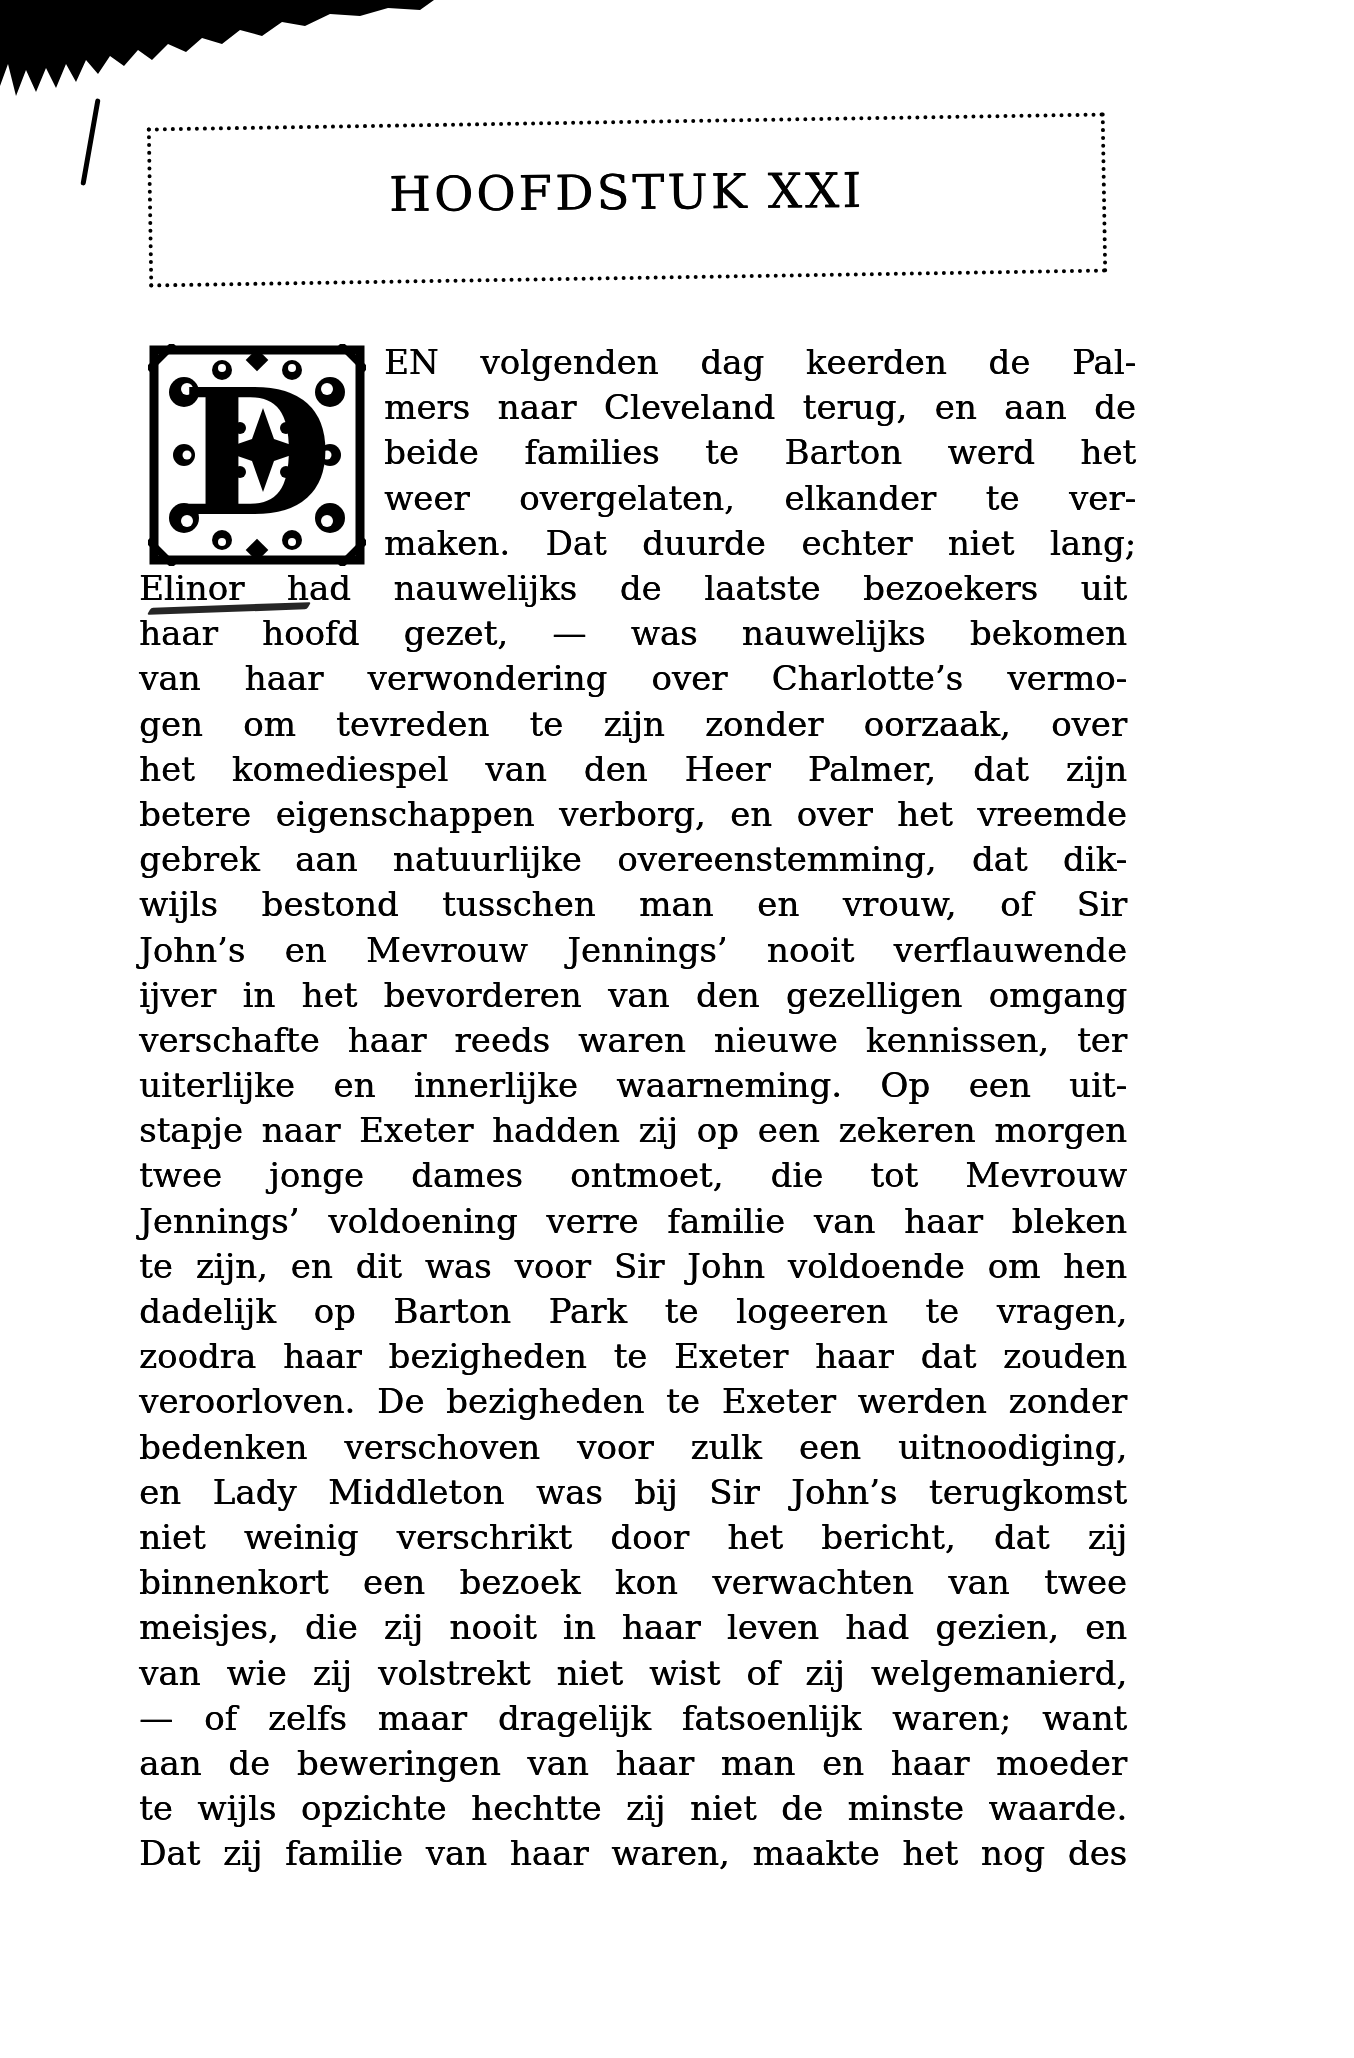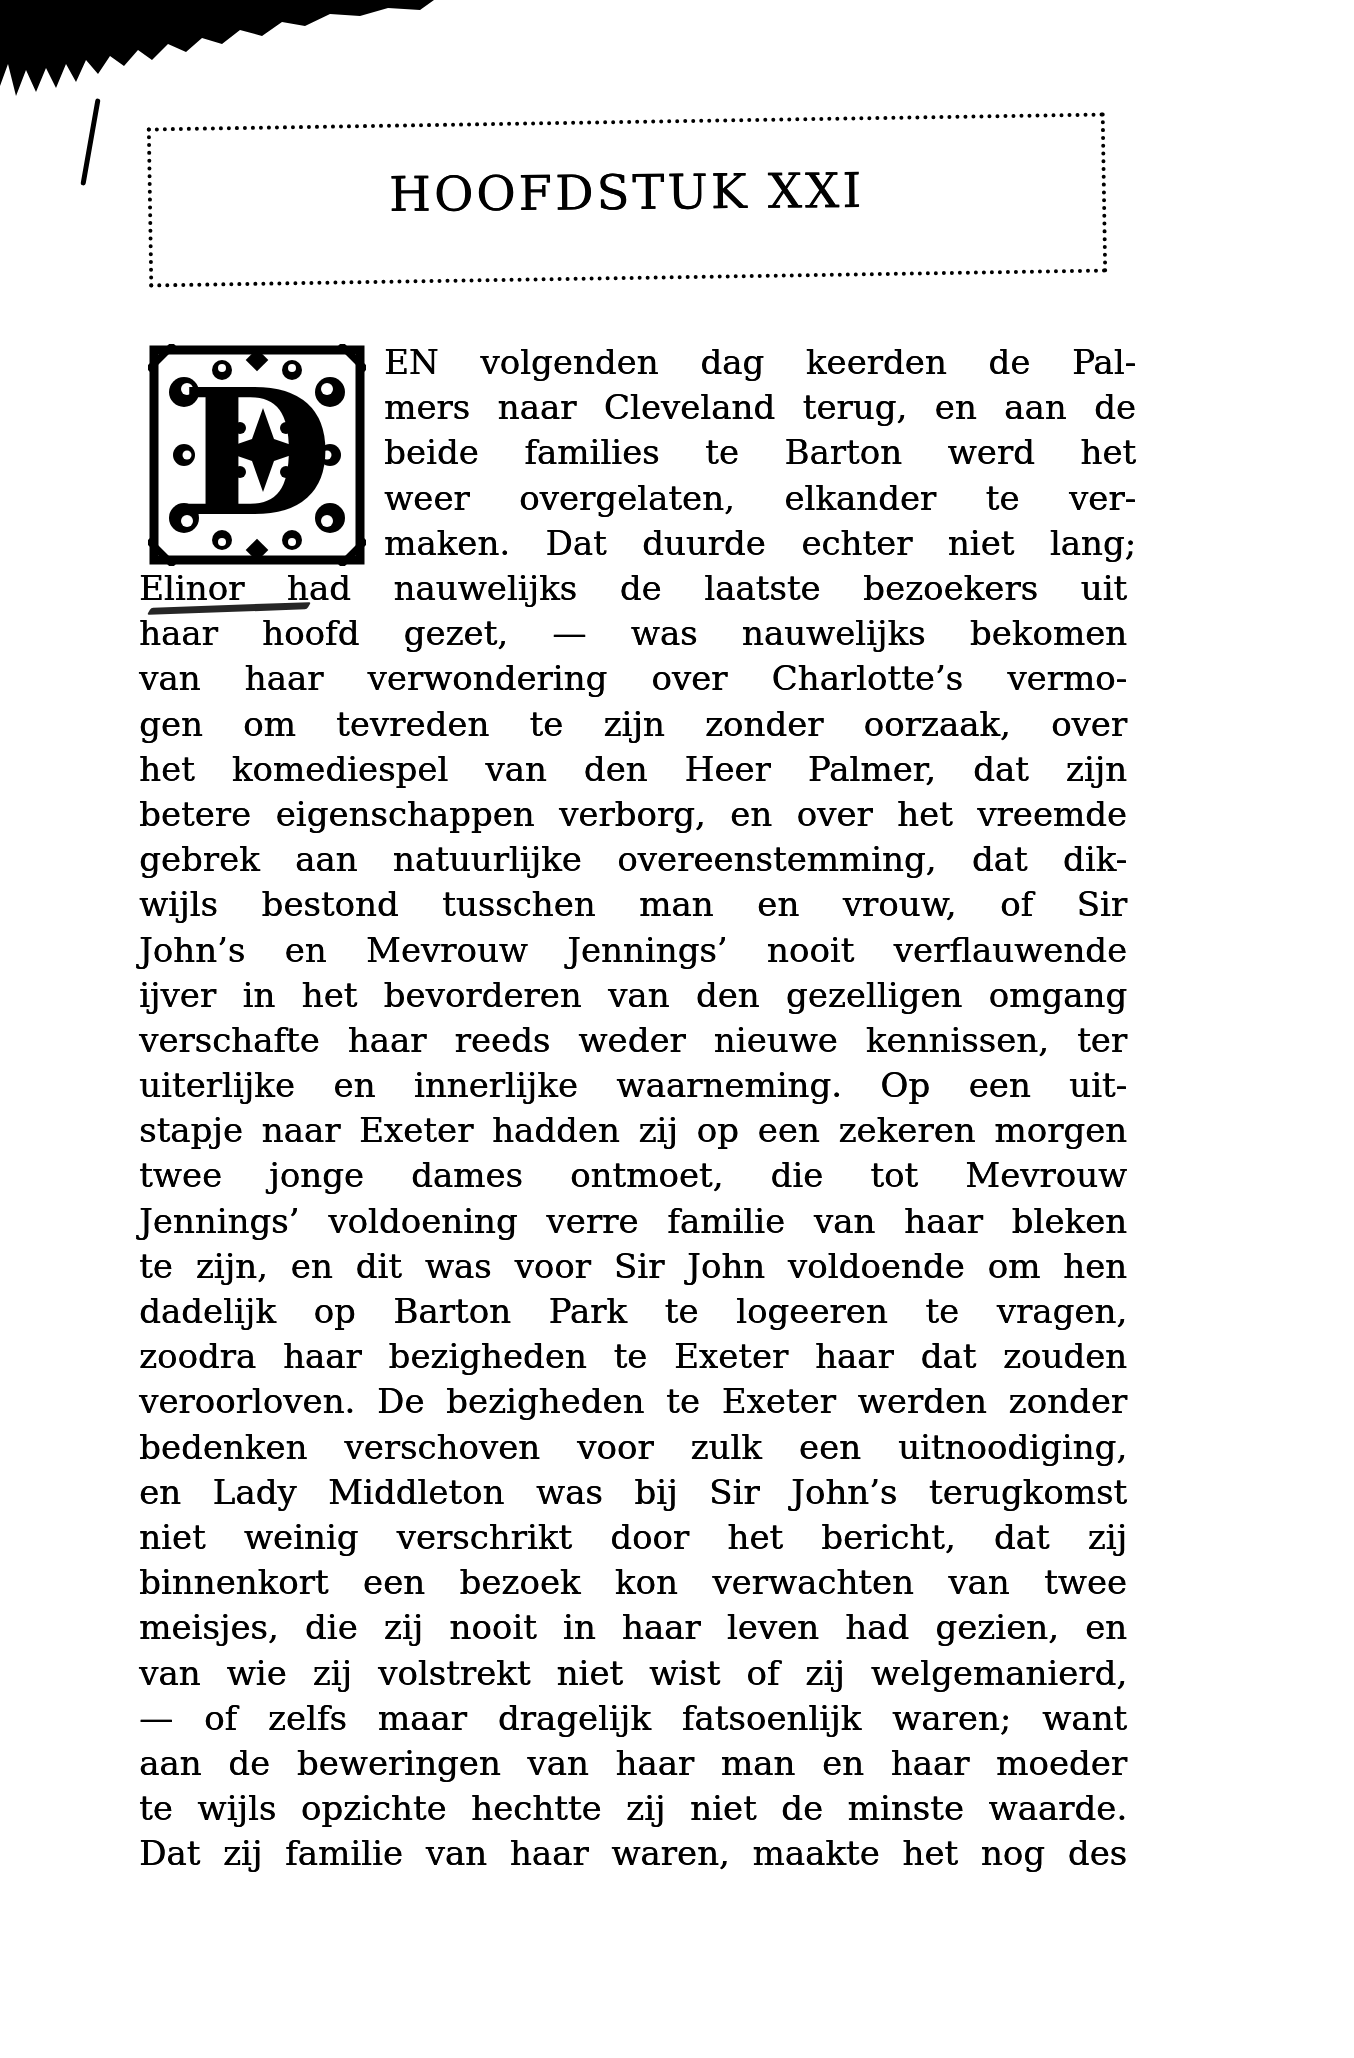--- a/index.html
+++ b/index.html
@@ -122,21 +122,21 @@
       <div class="line">Elinor had nauwelijks de laatste bezoekers uit</div>
       <div class="line">haar hoofd gezet, — was nauwelijks bekomen</div>
       <div class="line">van haar verwondering over Charlotte’s vermo-</div>
       <div class="line">gen om tevreden te zijn zonder oorzaak, over</div>
       <div class="line">het komediespel van den Heer Palmer, dat zijn</div>
       <div class="line">betere eigenschappen verborg, en over het vreemde</div>
       <div class="line">gebrek aan natuurlijke overeenstemming, dat dik-</div>
       <div class="line">wijls bestond tusschen man en vrouw, of Sir</div>
       <div class="line">John’s en Mevrouw Jennings’ nooit verflauwende</div>
       <div class="line">ijver in het bevorderen van den gezelligen omgang</div>
-      <div class="line">verschafte haar reeds weder nieuwe kennissen, ter</div>
+      <div class="line">verschafte haar reeds waren nieuwe kennissen, ter</div>
       <div class="line">uiterlijke en innerlijke waarneming. Op een uit-</div>
       <div class="line">stapje naar Exeter hadden zij op een zekeren morgen</div>
       <div class="line">twee jonge dames ontmoet, die tot Mevrouw</div>
       <div class="line">Jennings’ voldoening verre familie van haar bleken</div>
       <div class="line">te zijn, en dit was voor Sir John voldoende om hen</div>
       <div class="line">dadelijk op Barton Park te logeeren te vragen,</div>
       <div class="line">zoodra haar bezigheden te Exeter haar dat zouden</div>
       <div class="line">veroorloven. De bezigheden te Exeter werden zonder</div>
       <div class="line">bedenken verschoven voor zulk een uitnoodiging,</div>
       <div class="line">en Lady Middleton was bij Sir John’s terugkomst</div>

